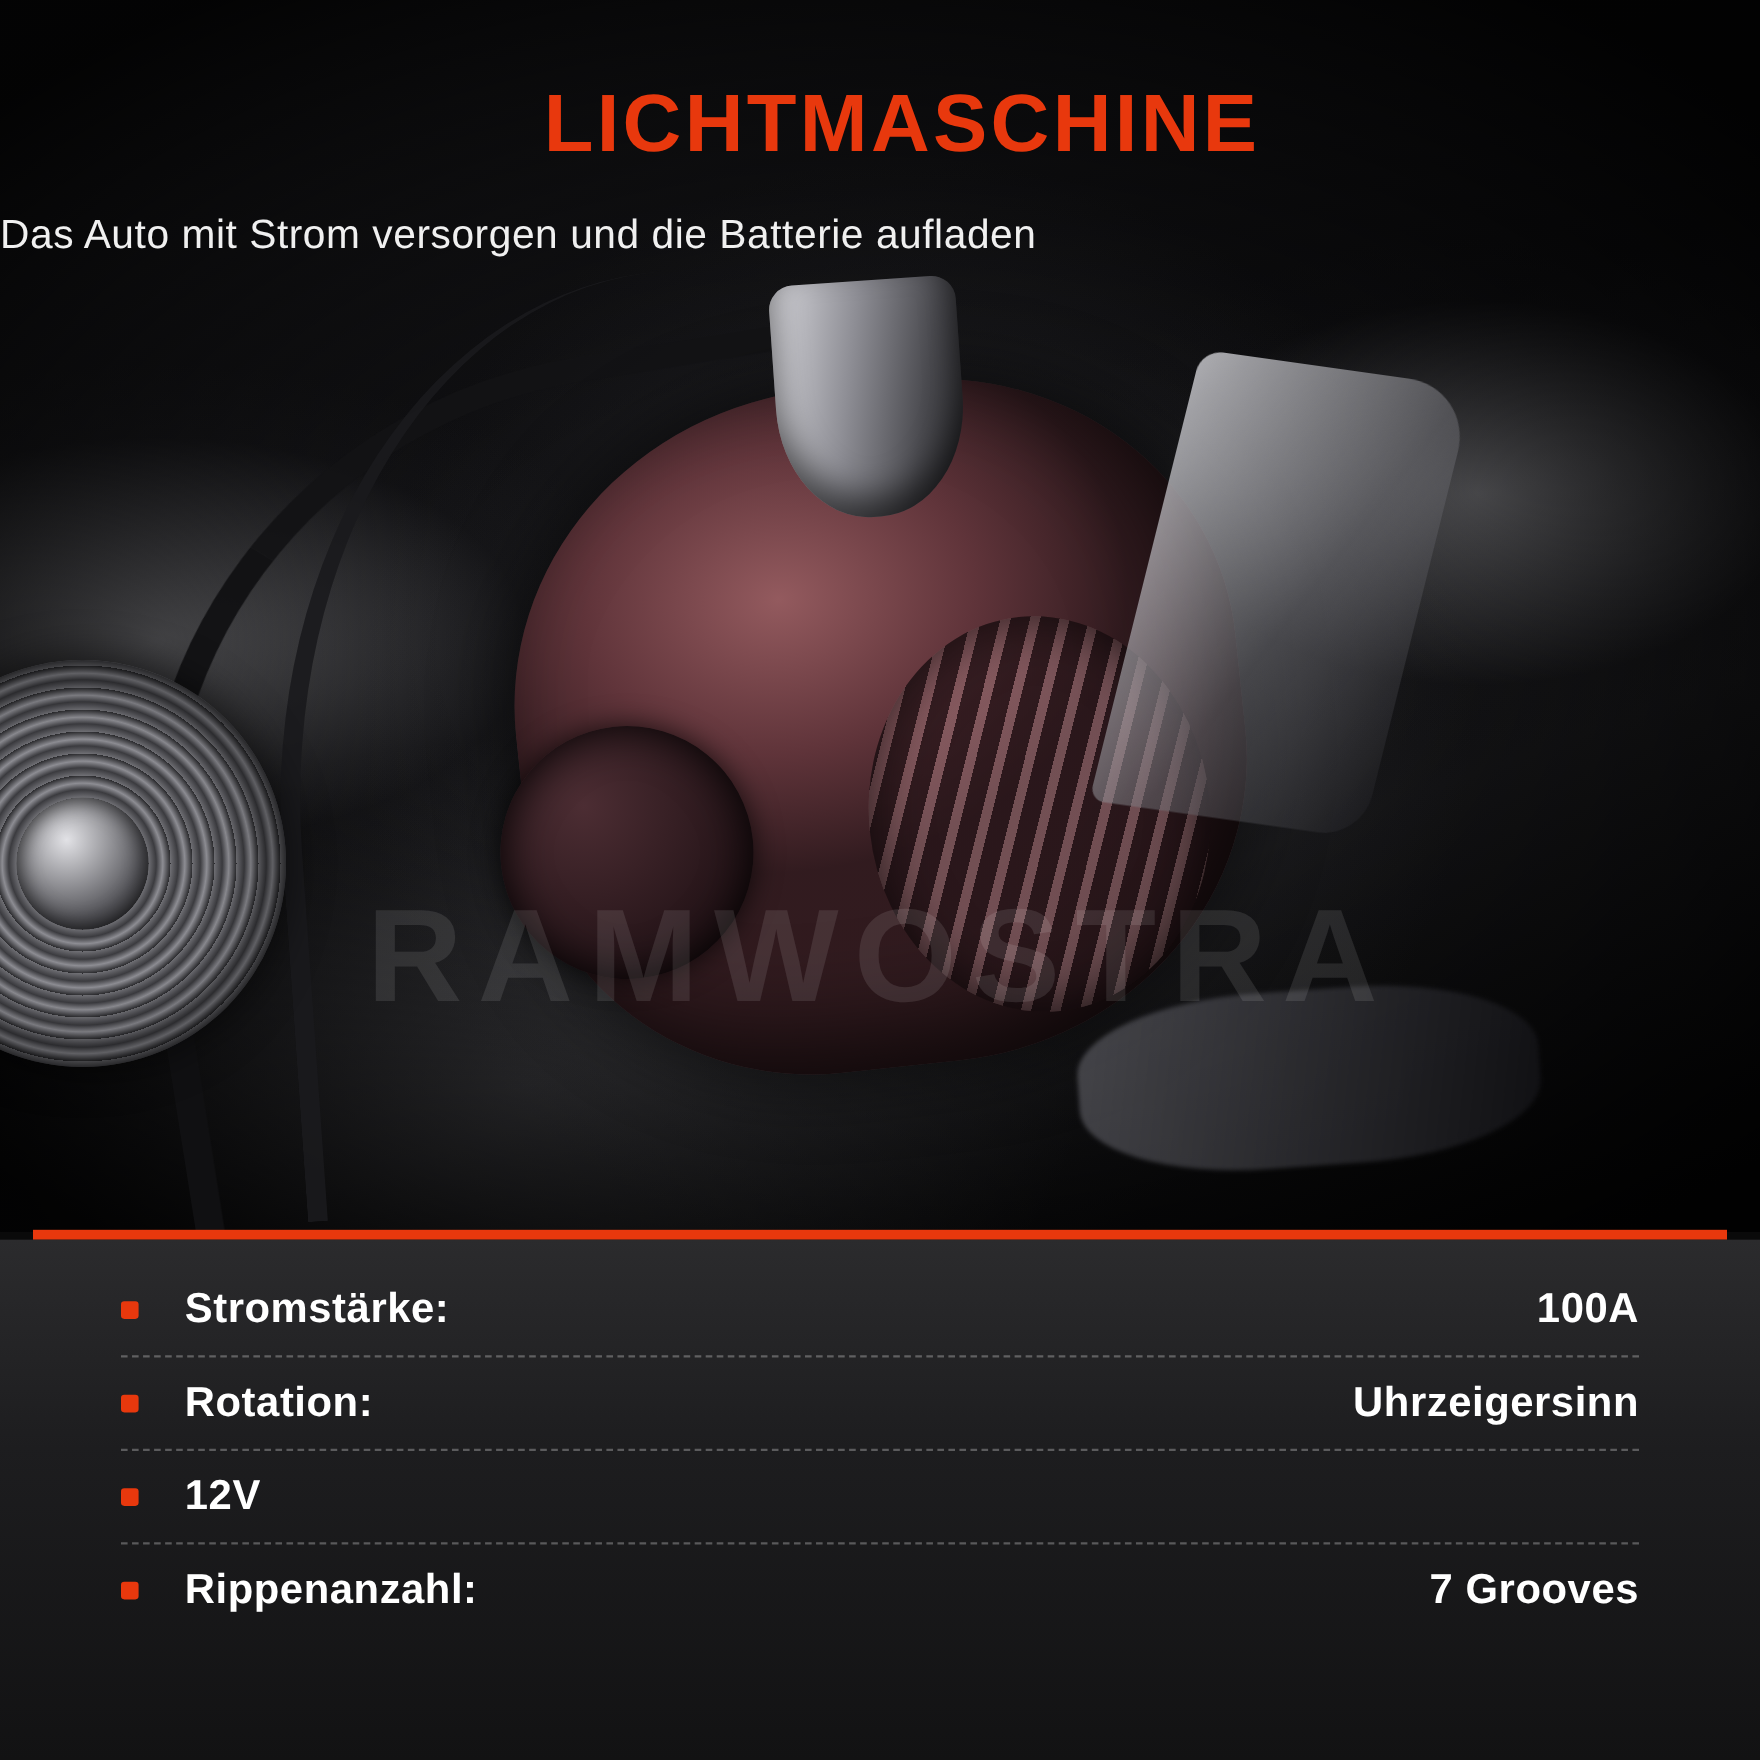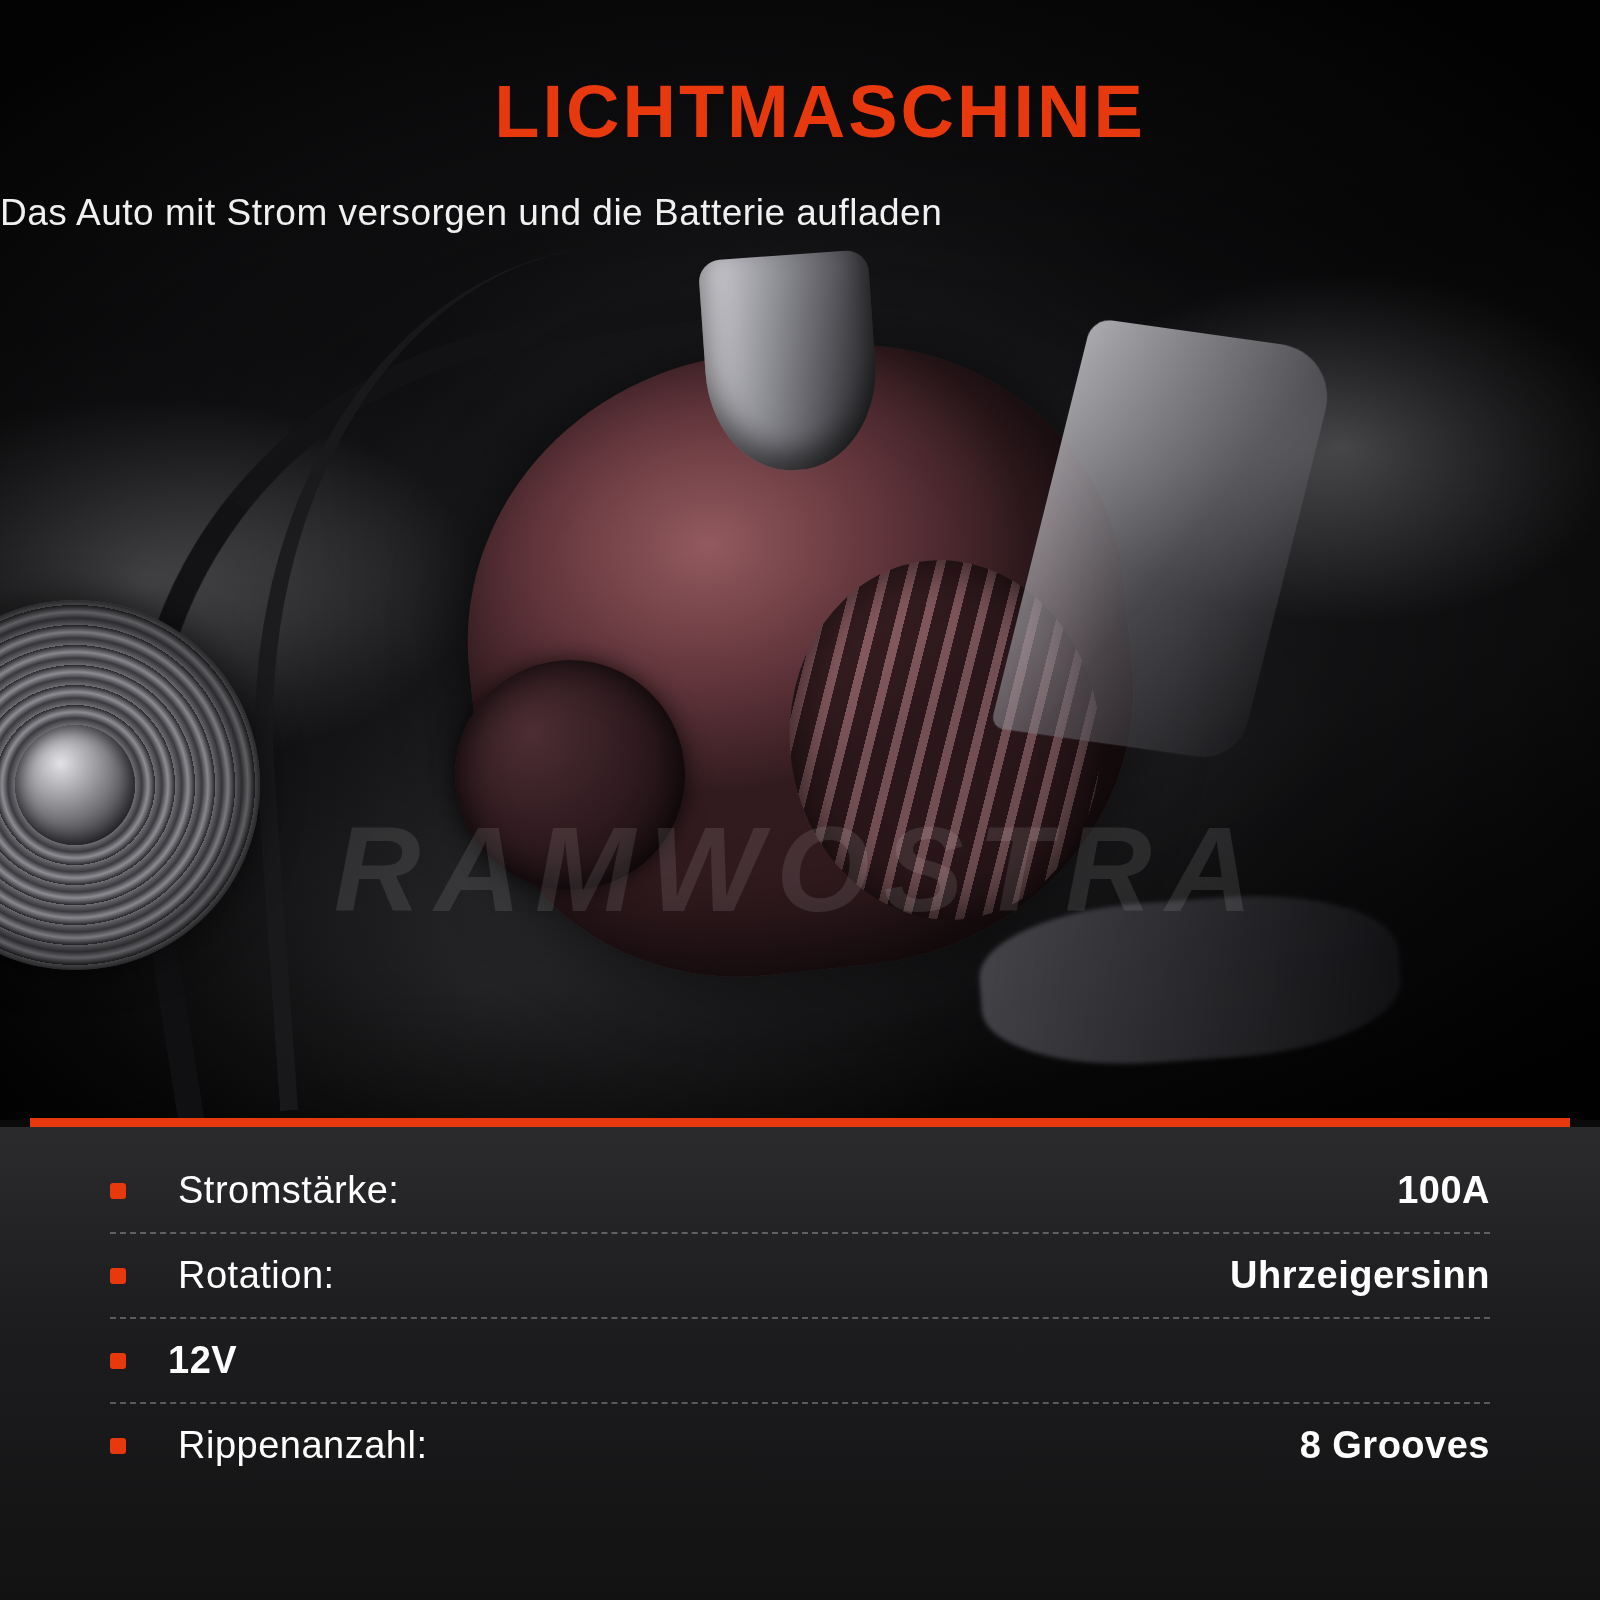--- a/index.html
+++ b/index.html
@@ -172,21 +172,20 @@
     position: absolute;
     left: 50%;
     top: 800px;
     transform: translateX(-50%);
     font-size: 120px;
     letter-spacing: 14px;
     font-weight: 700;
     color: rgba(255,255,255,0.10);
     white-space: nowrap;
     user-select: none;
-    font-style: italic;
   }
 
   
   .title {
     position: absolute;
     left: 0;
     top: 75px;
     width: 1600px;
     text-align: center;
     color: #e8380d;
@@ -247,25 +246,24 @@
     width: 16px;
     height: 16px;
     background: #e8380d;
     border-radius: 3px;
     flex: 0 0 auto;
     margin-right: 42px;
   }
   .spec-label {
     color: #ffffff;
     font-size: 38px;
-    font-weight: 400;
+    font-weight: 700;
     letter-spacing: 0.5px;
     flex: 1 1 auto;
     white-space: nowrap;
-    margin-left: 10px;
   }
   .spec-value {
     color: #ffffff;
     font-size: 38px;
     font-weight: 700;
     letter-spacing: 0.5px;
     flex: 0 0 auto;
     text-align: center;
     white-space: nowrap;
   }
@@ -311,19 +309,19 @@
 
       <div class="spec-row">
         <span class="bullet"></span>
         <span class="spec-value">12V</span>
       </div>
 
 
       <div class="spec-row">
         <span class="bullet"></span>
         <span class="spec-label">Rippenanzahl:</span>
-        <span class="spec-value">8  Grooves</span>
+        <span class="spec-value">7  Grooves</span>
       </div>
 
     </div>
   </div>
 
 </div>
 
 </body></html>

